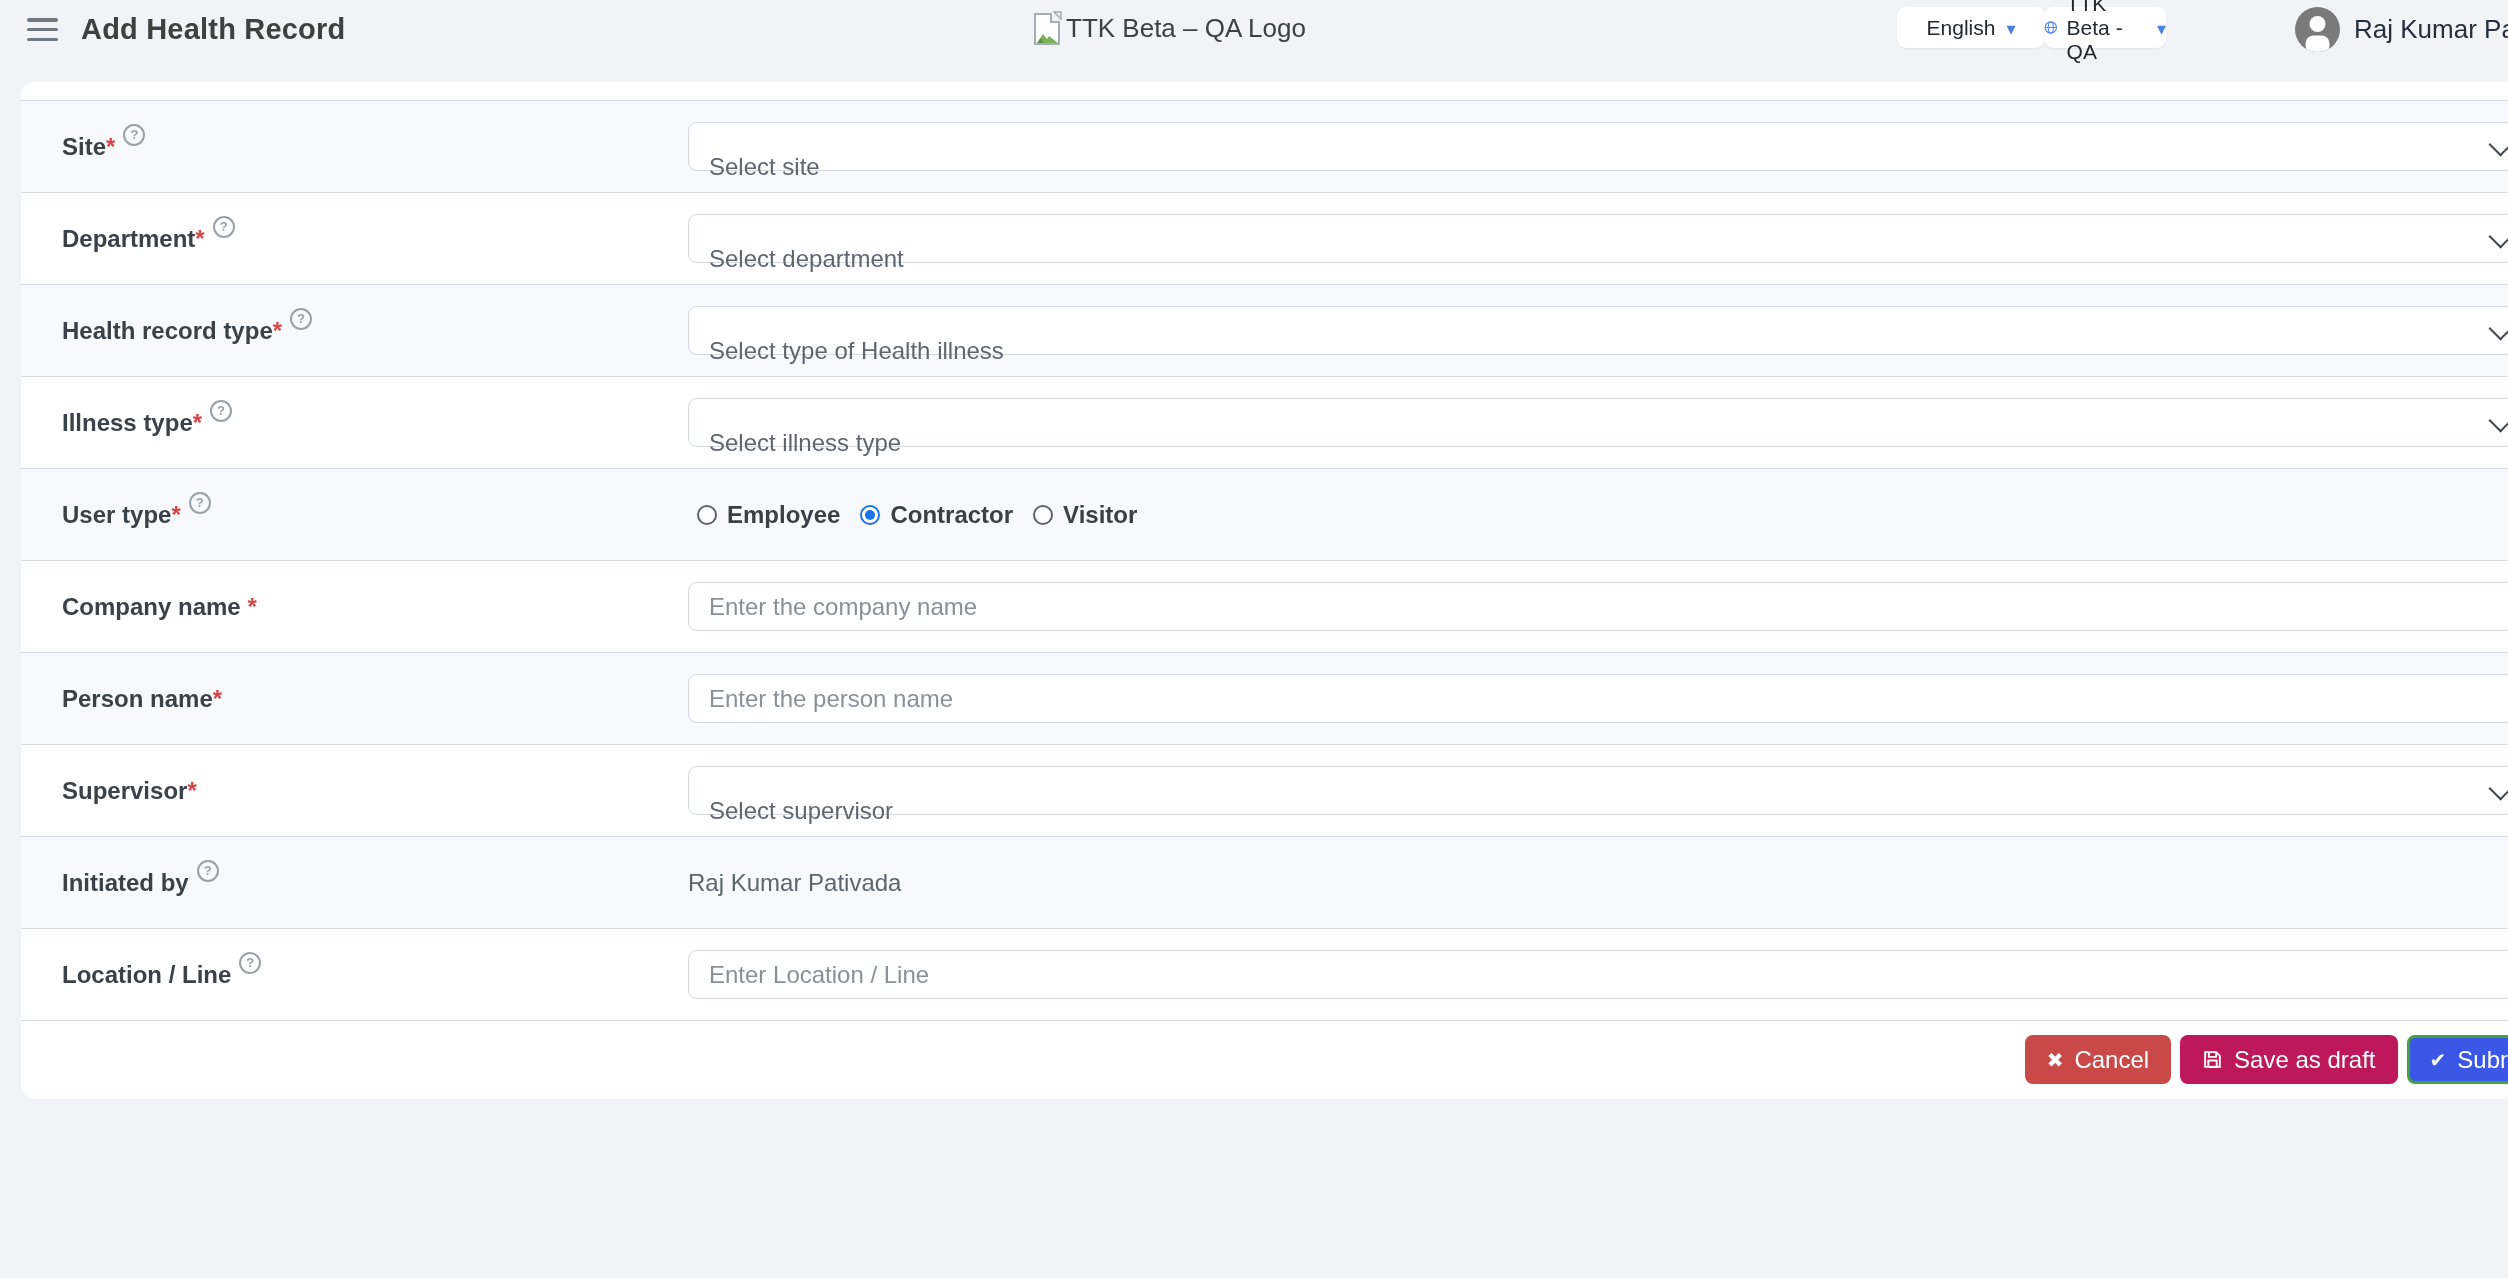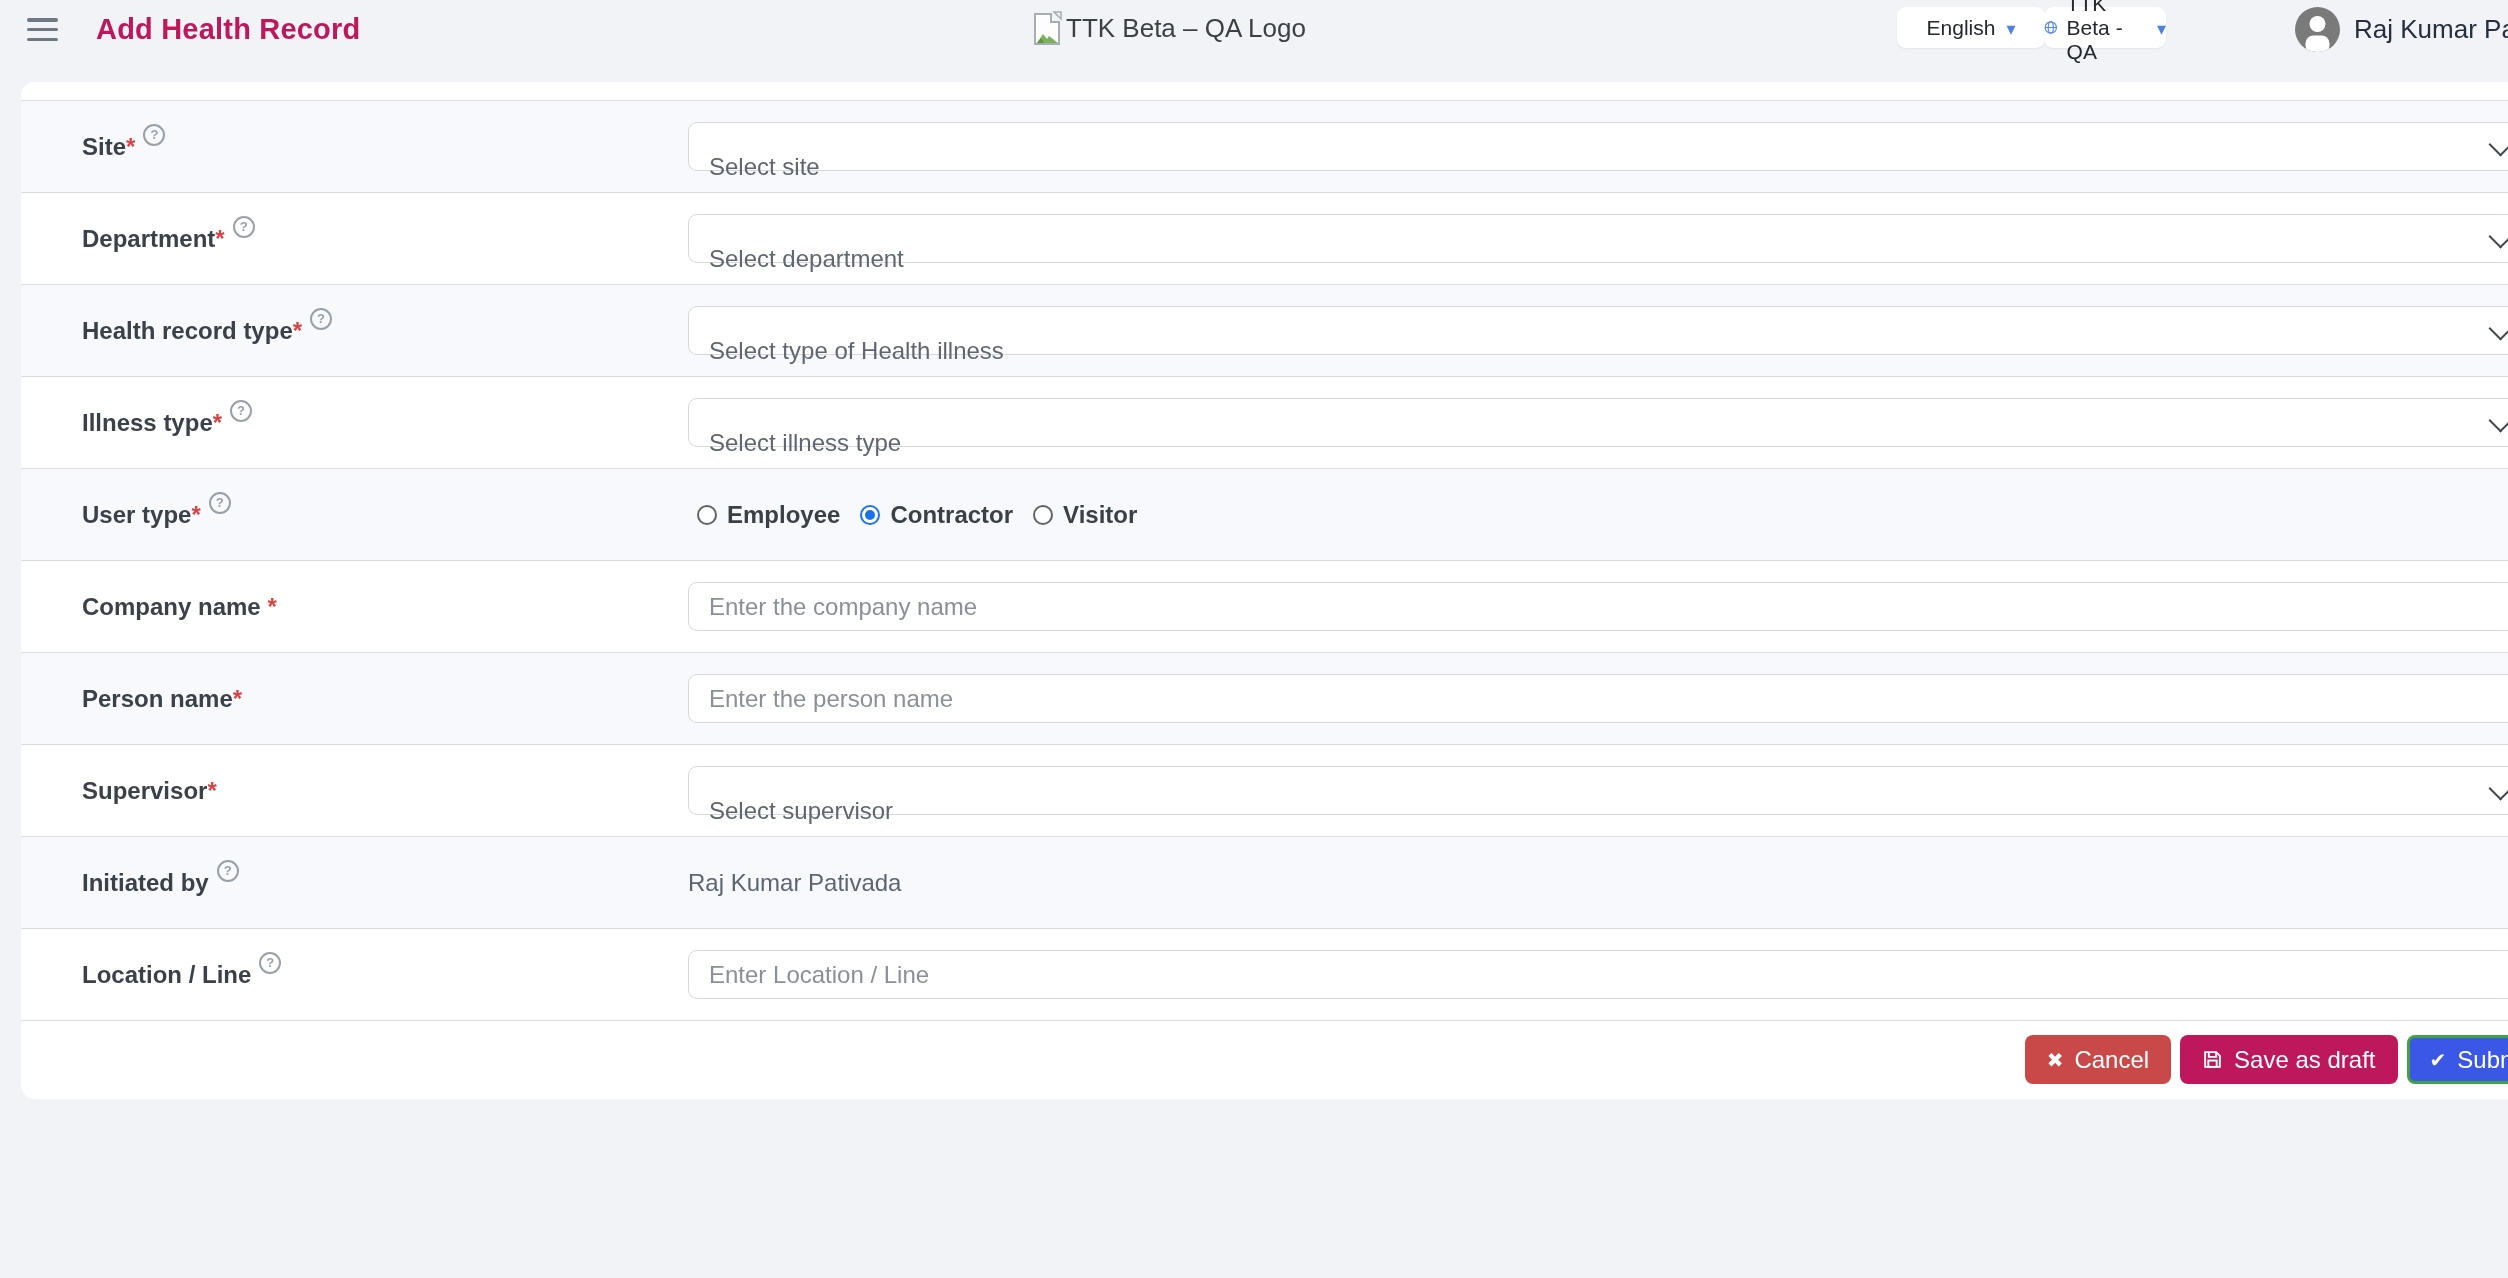--- a/index.html
+++ b/index.html
@@ -9,42 +9,42 @@
     background: #f1f3f7;
     font-family: "Liberation Sans", "DejaVu Sans", sans-serif;
     position: relative;
   }
 
   
   .header { position: absolute; left: 0; top: 0; width: 2508px; height: 60px; }
   .menu-btn { position: absolute; left: 27px; top: 18px; width: 31px; height: 23px;
     display: flex; flex-direction: column; justify-content: space-between; cursor: pointer; }
   .menu-bar { height: 3.5px; background: #6f7780; border-radius: 2px; }
-  .page-title { position: absolute; left: 96px; top: 0; height: 58px; display: flex; align-items: center;
-    font-size: 29px; font-weight: 600; color: #be185d; letter-spacing: .2px; }
+  .page-title { position: absolute; left: 81px; top: 0; height: 58px; display: flex; align-items: center;
+    font-size: 29px; font-weight: 600; color: #404040; letter-spacing: .2px; }
   .logo-wrap { position: absolute; left: 1033px; top: 0; height: 56px; display: flex; align-items: center; gap: 3px; }
   .logo-alt { font-size: 26px; color: #3c4147; }
   .pill { position: absolute; top: 7px; height: 41px; background: #fff; border-radius: 9px;
     display: flex; align-items: center; justify-content: center; gap: 11px;
     box-shadow: 0 1px 2px rgba(60,64,67,.08); cursor: pointer; }
   .pill-lang { left: 1897px; width: 148px; }
   .pill-tenant { left: 2044px; width: 122px; gap: 9px; }
   .pill-text { font-size: 21px; color: #23272e; }
   .caret { color: #4d82e0; font-size: 18px; line-height: 1; transform: translateY(1px); }
   .avatar { position: absolute; left: 2295px; top: 7px; width: 45px; height: 45px; cursor: pointer; }
   .user-name { position: absolute; left: 2354px; top: 0; height: 58px; display: flex; align-items: center;
     font-size: 26px; color: #252f3e; white-space: nowrap; }
 
   
   .card { position: absolute; left: 21px; top: 82px; width: 2559px; height: 1017px;
     background: #fff; border-radius: 14px; padding-top: 18px; }
   .row { position: relative; height: 92px; border-top: 1px solid #d9dce2; }
   .row.stripe { background: #f7f9fc; }
   .cell-label { position: absolute; left: 41px; top: 0; bottom: 0; display: flex; align-items: center; }
-  .lbl { font-size: 24px; font-weight: 600; color: #3b4149; margin-left: 20px; }
+  .lbl { font-size: 24px; font-weight: 600; color: #3b4149; }
   .req { font-size: 24px; font-weight: 600; color: #d84343; white-space: pre; }
   .help { margin-left: 8px; width: 22px; height: 22px; border: 2px solid #99a0a8; border-radius: 50%;
     font-size: 13px; font-weight: 700; color: #99a0a8; display: flex; align-items: center;
     justify-content: center; transform: translateY(-12px); cursor: default; }
   .cell-control { position: absolute; left: 667px; top: 0; bottom: 0; right: 0;
     display: flex; align-items: center; }
   .select { position: relative; width: 1880px; height: 49px; border: 1px solid #d5d8dd; border-radius: 9px;
     background: #fff; display: flex; align-items: center; padding: 0 20px; cursor: pointer; }
   .select .ph { font-size: 24px; color: #5f6670; margin-top: 40px; }
   .chev { position: absolute; right: 58px; top: 13px; width: 17px; height: 17px;

